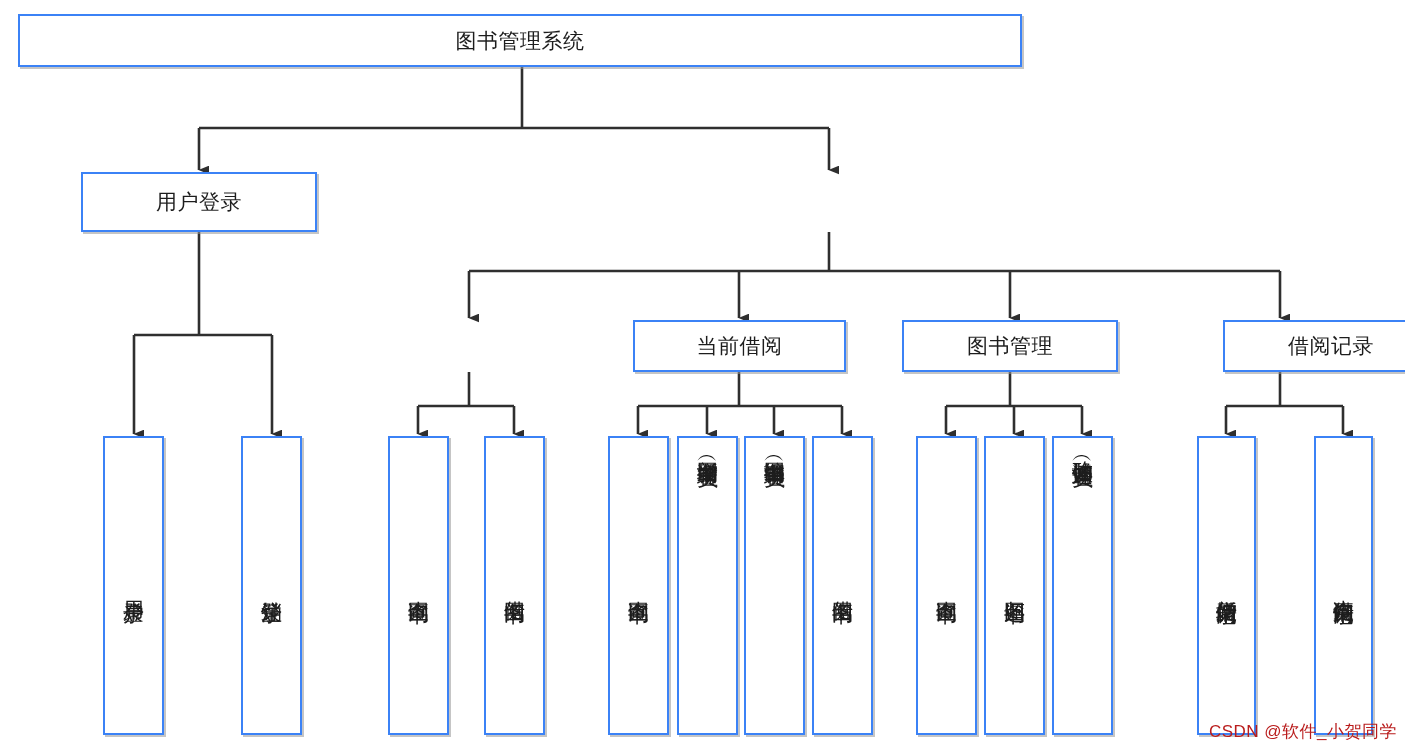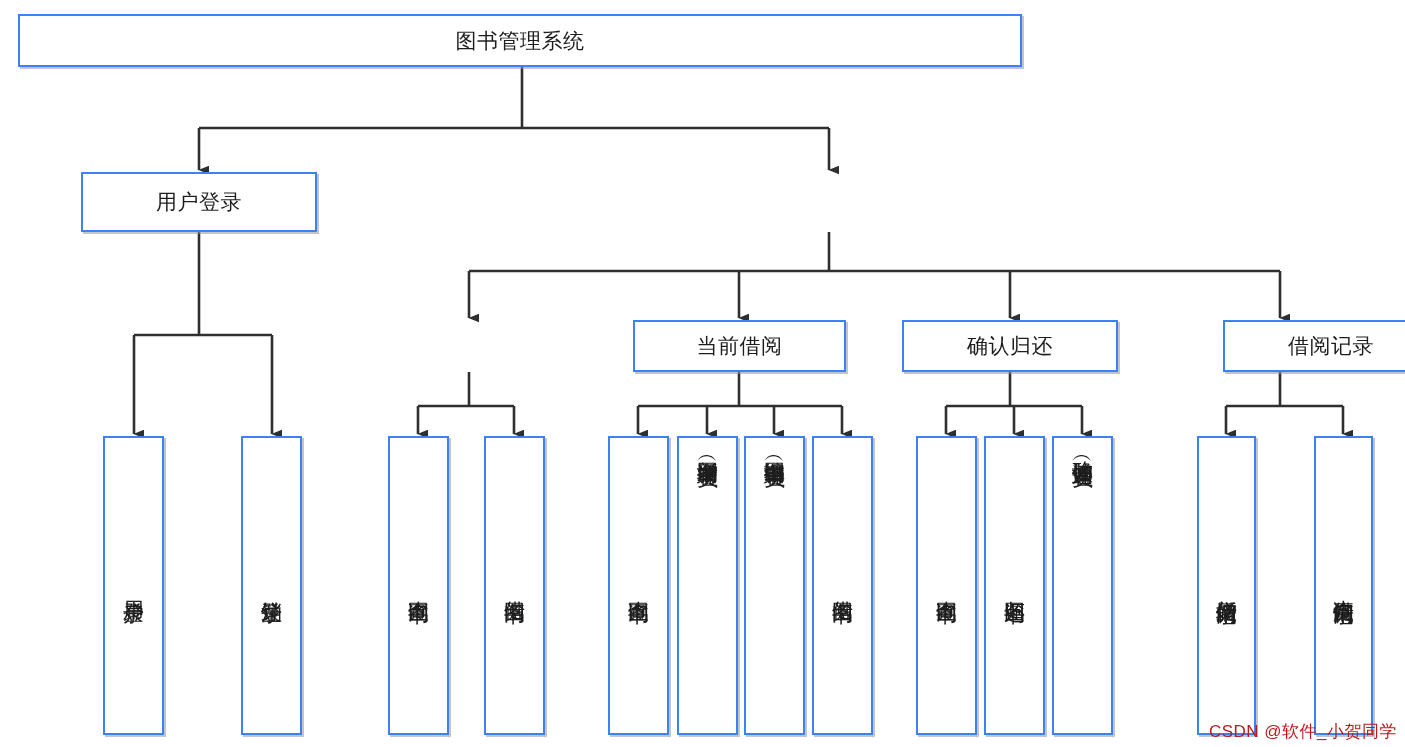--- a/index.html
+++ b/index.html
@@ -137,21 +137,21 @@
   </div>
 
   <div class="node-box shadowed" style="left:81px; top:172px; width:236px; height:60px;">
     <span class="node-label-h">用户登录</span>
   </div>
 
   <div class="node-box shadowed" style="left:633px; top:320px; width:213px; height:52px;">
     <span class="node-label-h">当前借阅</span>
   </div>
   <div class="node-box shadowed" style="left:902px; top:320px; width:216px; height:52px;">
-    <span class="node-label-h">确认归还</span>
+    <span class="node-label-h">图书管理</span>
   </div>
   <div class="node-box shadowed" style="left:1223px; top:320px; width:216px; height:52px;">
     <span class="node-label-h">借阅记录</span>
   </div>
 
   <div class="node-box vertical centered shadowed" style="left:103px; top:436px; width:61px; height:299px;">
     <span class="node-label-v">用户登录</span>
   </div>
   <div class="node-box vertical centered shadowed" style="left:241px; top:436px; width:61px; height:299px;">
     <span class="node-label-v">注销登录</span>

